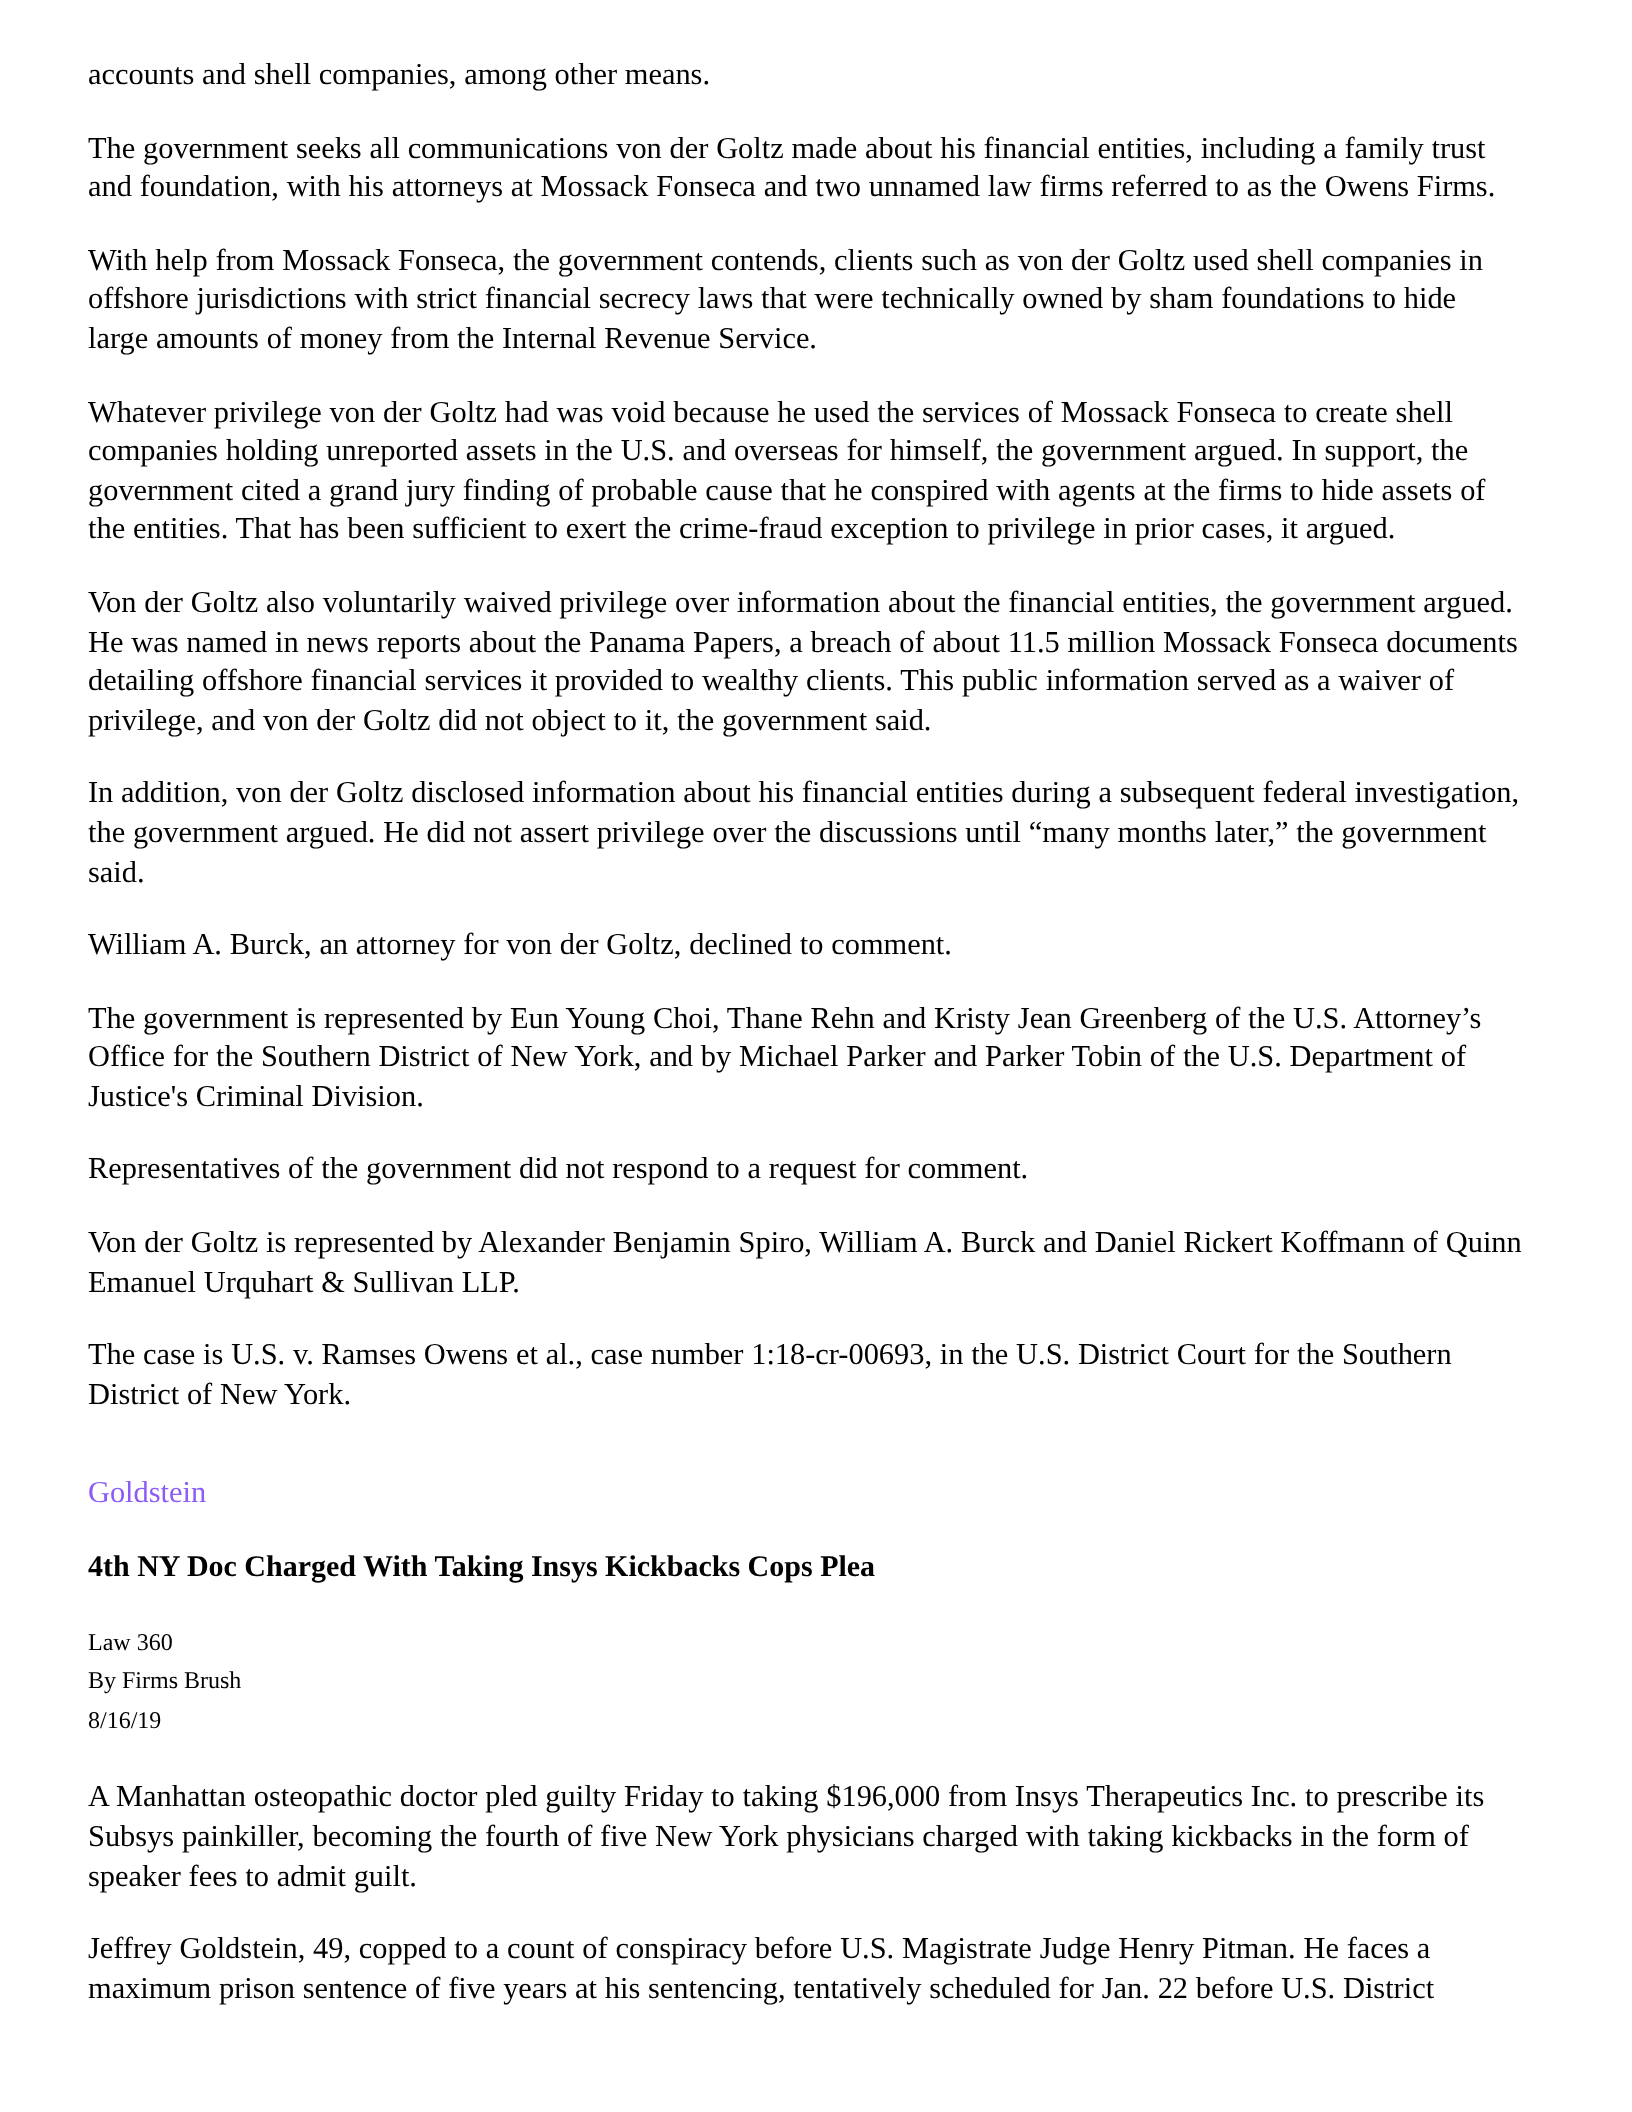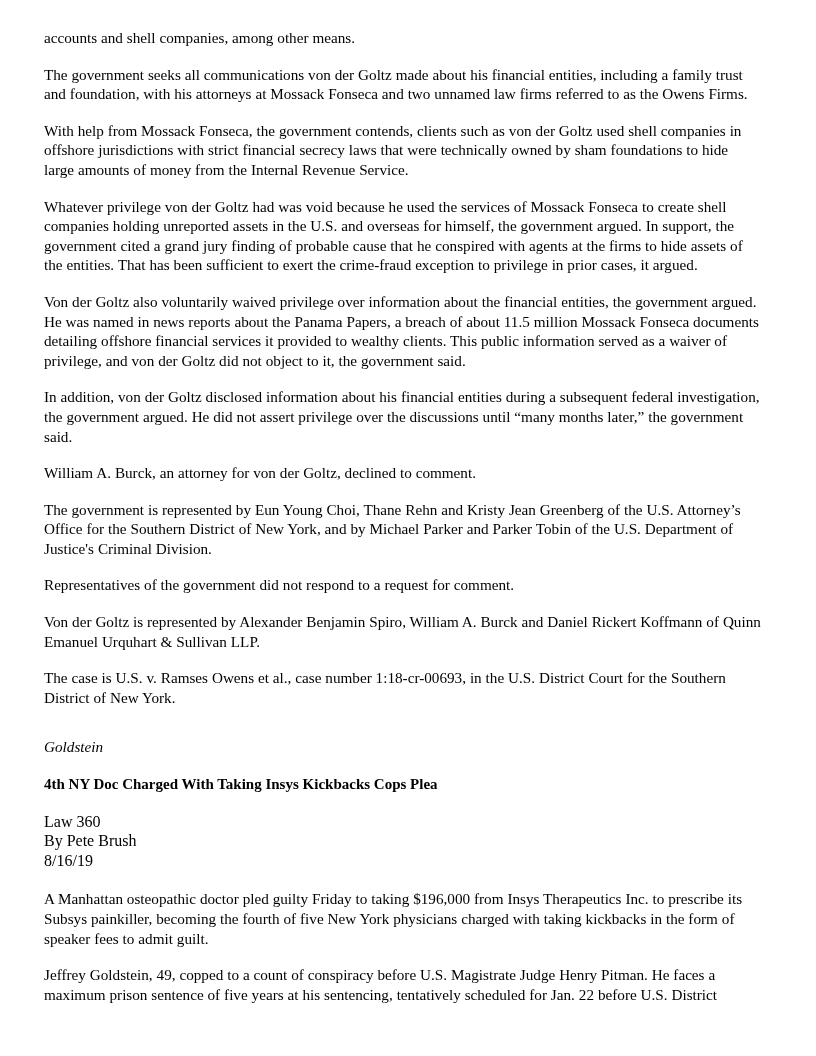--- a/index.html
+++ b/index.html
@@ -24,36 +24,35 @@
     font-size: 15.2px;
     line-height: 19.6px;
     margin: 0 0 17px 0;
     text-align: left;
     word-spacing: 0.1px;
   }
   .para:last-child {
     margin-bottom: 10px;
   }
   .section-link {
-    color: #000000;
+    color: #8b5cf6;
     font-size: 15.2px;
     line-height: 19.6px;
     margin: 30px 0 18px 0;
     text-decoration: none;
     display: block;
-    font-style: italic;
   }
   .headline {
     font-size: 15px;
     line-height: 19.6px;
     font-weight: bold;
     margin: 12px 0 17px 0;
   }
   .byline {
-    font-size: 16px;
+    font-size: 12px;
     line-height: 19.6px;
     margin: 0 0 17px 0;
   }
   .byline div {
     white-space: pre;
   }
   .spacer-sm { height: 2px; }
 </style>
 </head>
 <body>
@@ -71,21 +70,21 @@
   <p class="para">Representatives of the government did not respond to a request for comment.</p>
   <p class="para">Von der Goltz is represented by Alexander Benjamin Spiro, William A. Burck and Daniel Rickert Koffmann of Quinn Emanuel Urquhart &amp; Sullivan LLP.</p>
   <p class="para">The case is U.S. v. Ramses Owens et al., case number 1:18-cr-00693, in the U.S. District Court for the Southern District of New York.</p>
 
   <a href="#" class="section-link">Goldstein</a>
 
   <p class="headline">4th NY Doc Charged With Taking Insys Kickbacks Cops Plea</p>
 
   <div class="byline">
     <div>Law 360</div>
-    <div>By Pete Brush</div>
+    <div>By Firms Brush</div>
     <div>8/16/19</div>
   </div>
 
   <div class="spacer-sm"></div>
 
   <p class="para">A Manhattan osteopathic doctor pled guilty Friday to taking $196,000 from Insys Therapeutics Inc. to prescribe its Subsys painkiller, becoming the fourth of five New York physicians charged with taking kickbacks in the form of speaker fees to admit guilt.</p>
   <p class="para">Jeffrey Goldstein, 49, copped to a count of conspiracy before U.S. Magistrate Judge Henry Pitman. He faces a maximum prison sentence of five years at his sentencing, tentatively scheduled for Jan. 22 before U.S. District</p>
 
 </div>
 

